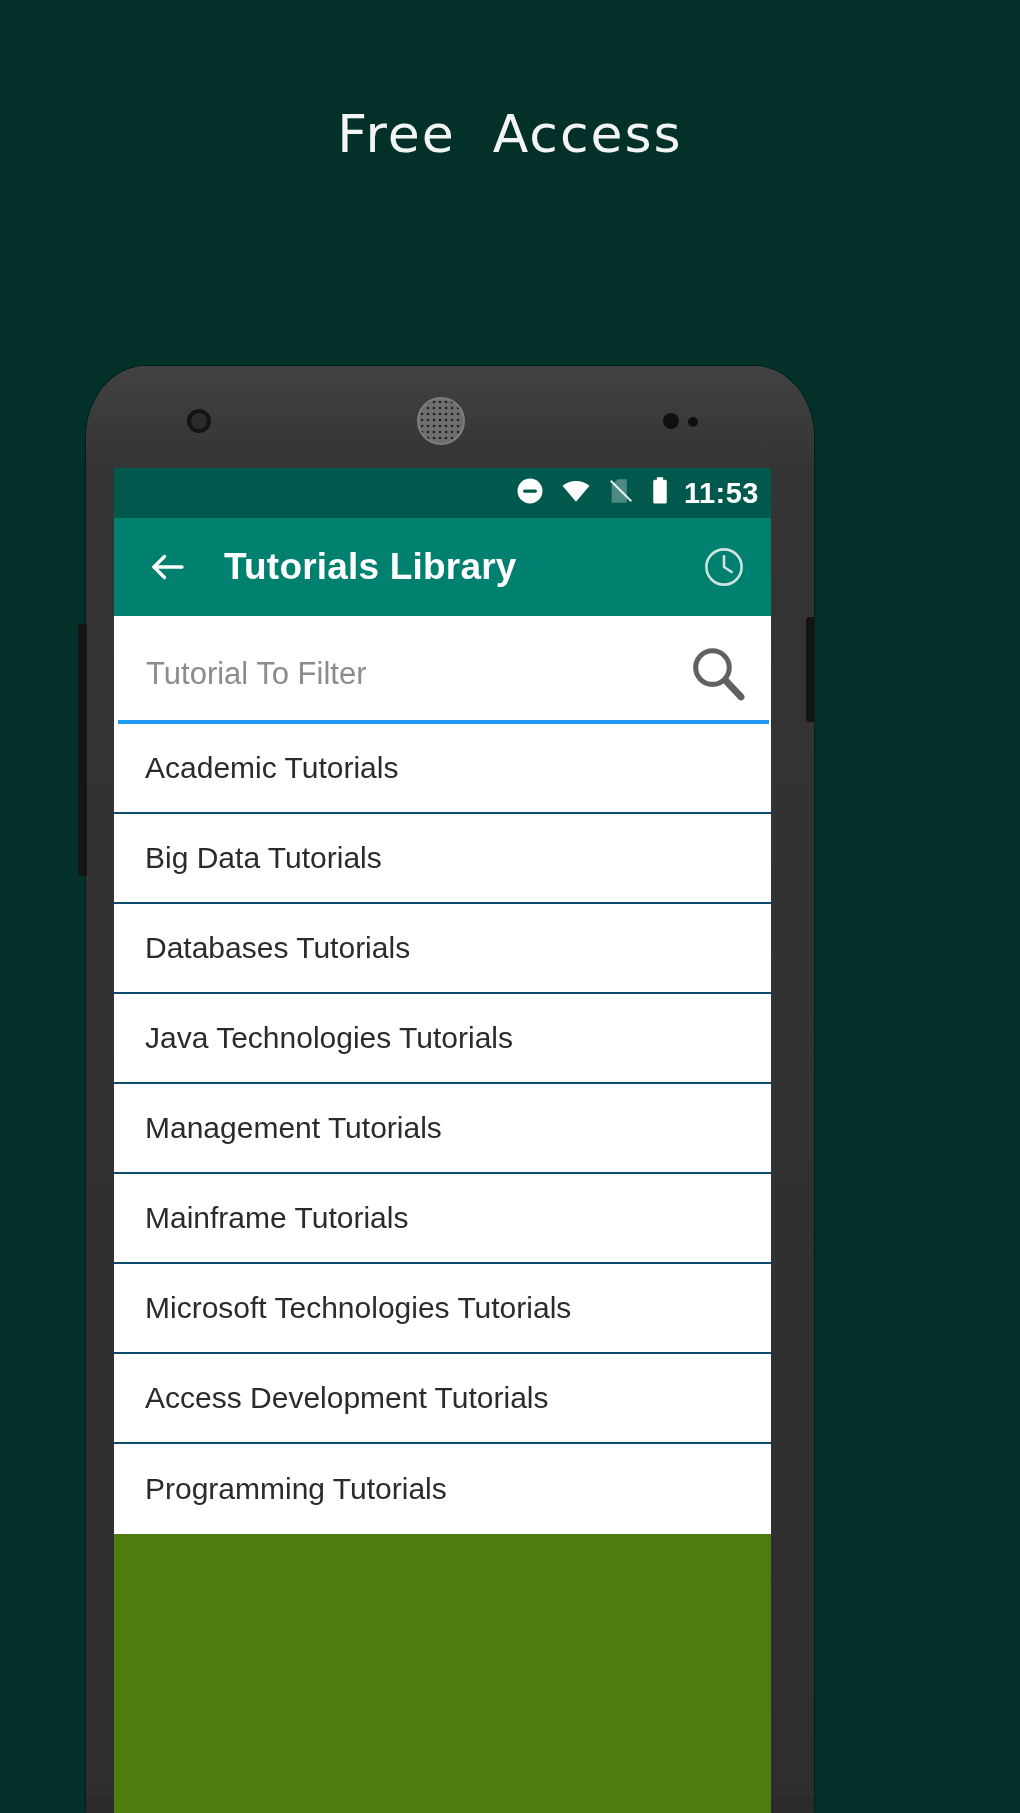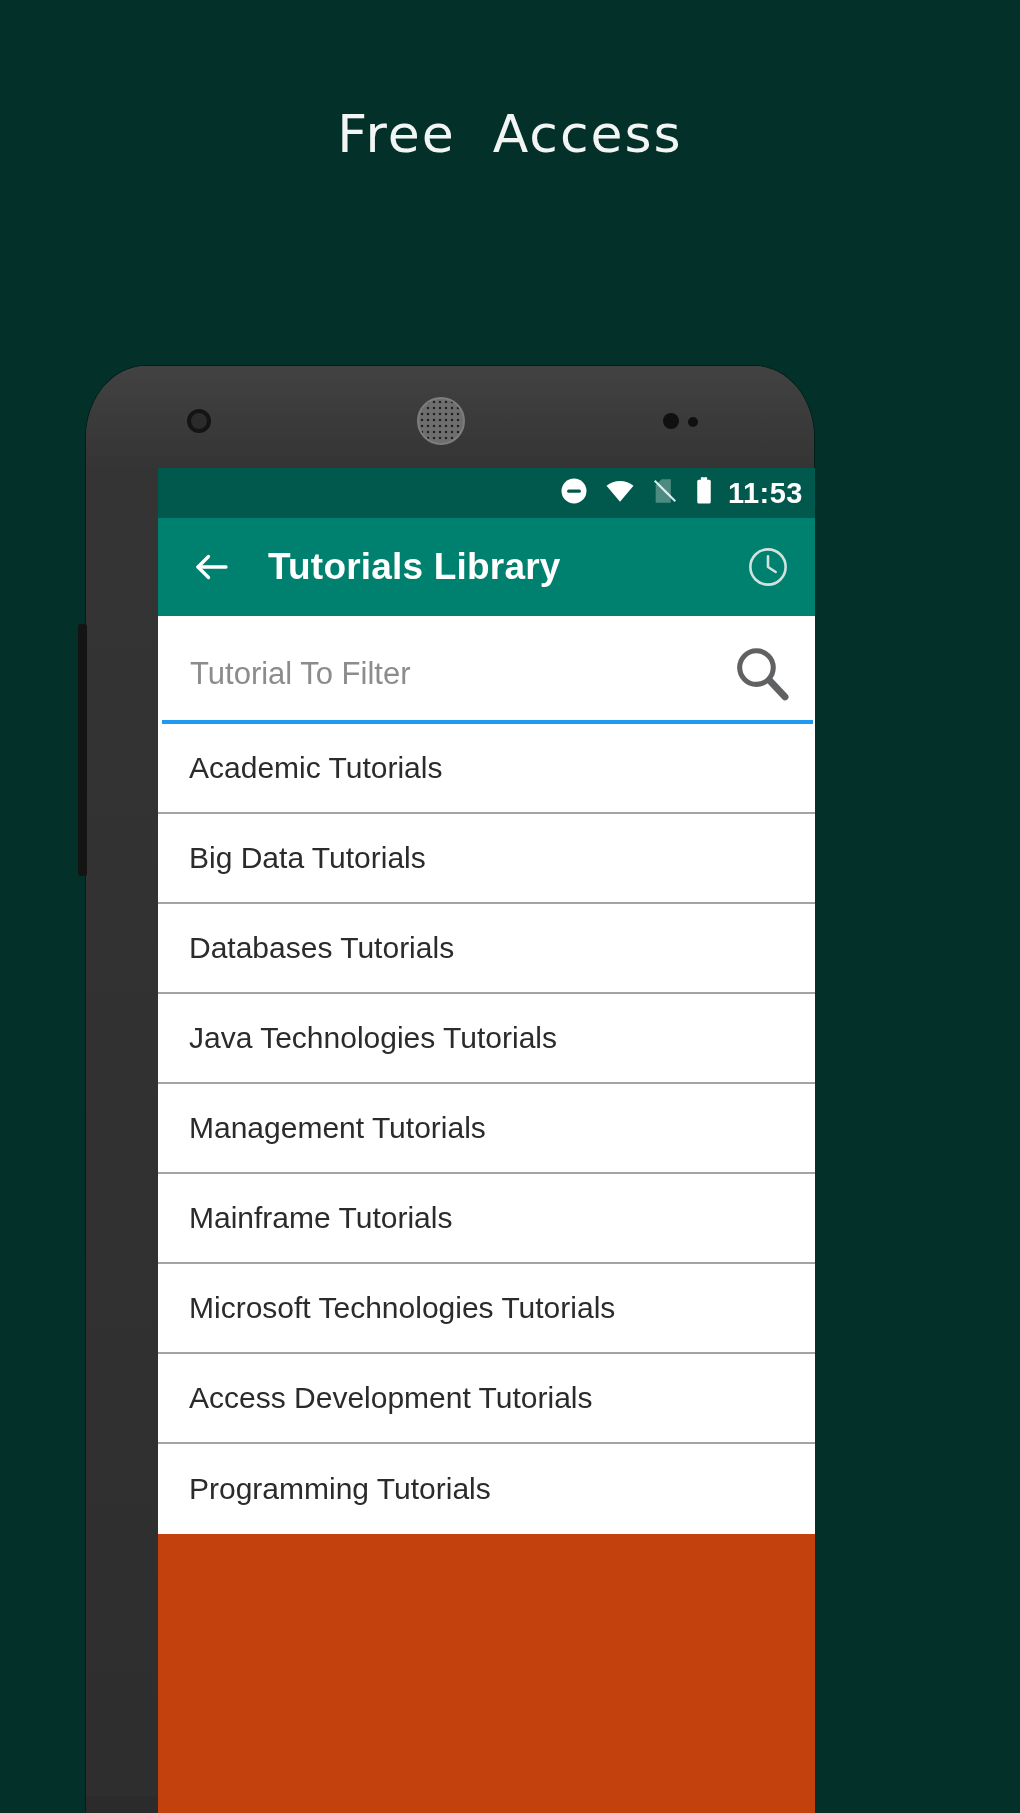--- a/index.html
+++ b/index.html
@@ -103,23 +103,22 @@
     border-radius: 3px;
   }
 
   
   .phone-screen {
     position: absolute;
     left: 114px;
     top: 468px;
     width: 657px;
     height: 1345px;
-    background: #c2410c;
+    background: #4d7c0f;
     overflow: hidden;
-    margin-left: 44px;
   }
 
   
   .status-bar {
     height: 50px;
     background: #00594c;
     display: flex;
     align-items: center;
     justify-content: flex-end;
     padding-right: 12px;
@@ -185,21 +184,21 @@
 
   
   .tutorial-list {
     background: #ffffff;
   }
   .list-item {
     height: 90px;
     display: flex;
     align-items: center;
     padding-left: 31px;
-    border-bottom: 2px solid #a3a3a3;
+    border-bottom: 2px solid #0c4a6e;
     color: #2b2b2b;
     font-size: 30px;
     cursor: pointer;
     white-space: nowrap;
   }
   .list-item:last-child { border-bottom: none; }
 
   
   .phone-chin {
     position: absolute;

